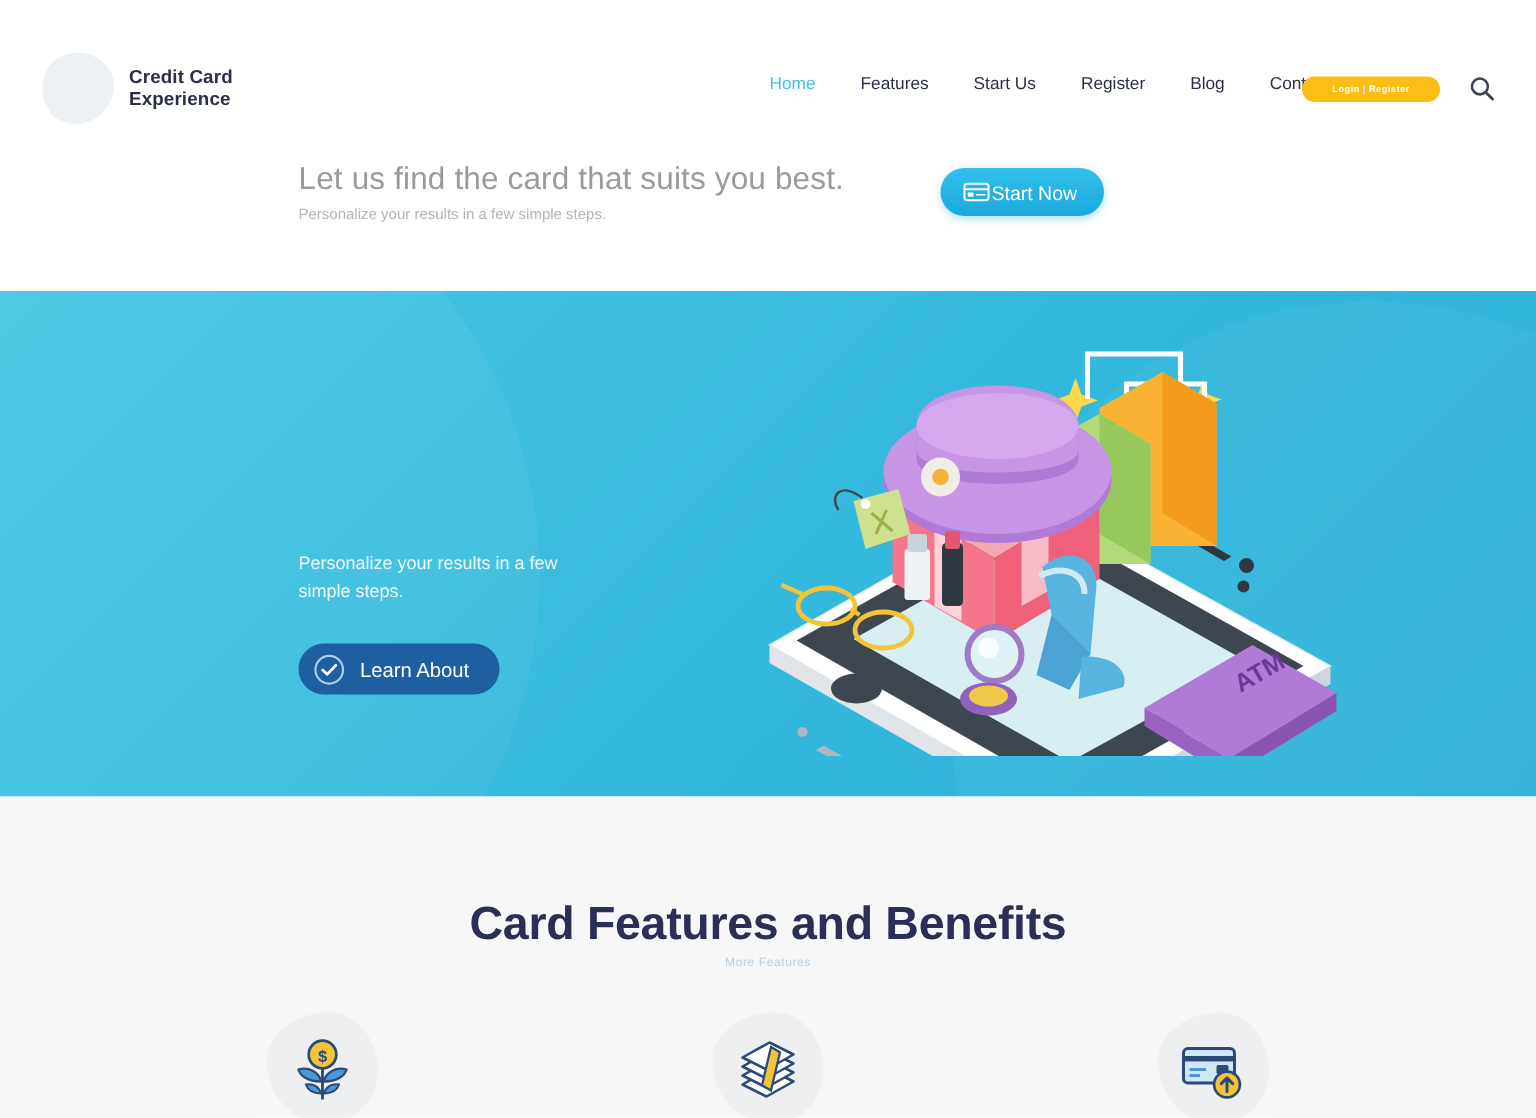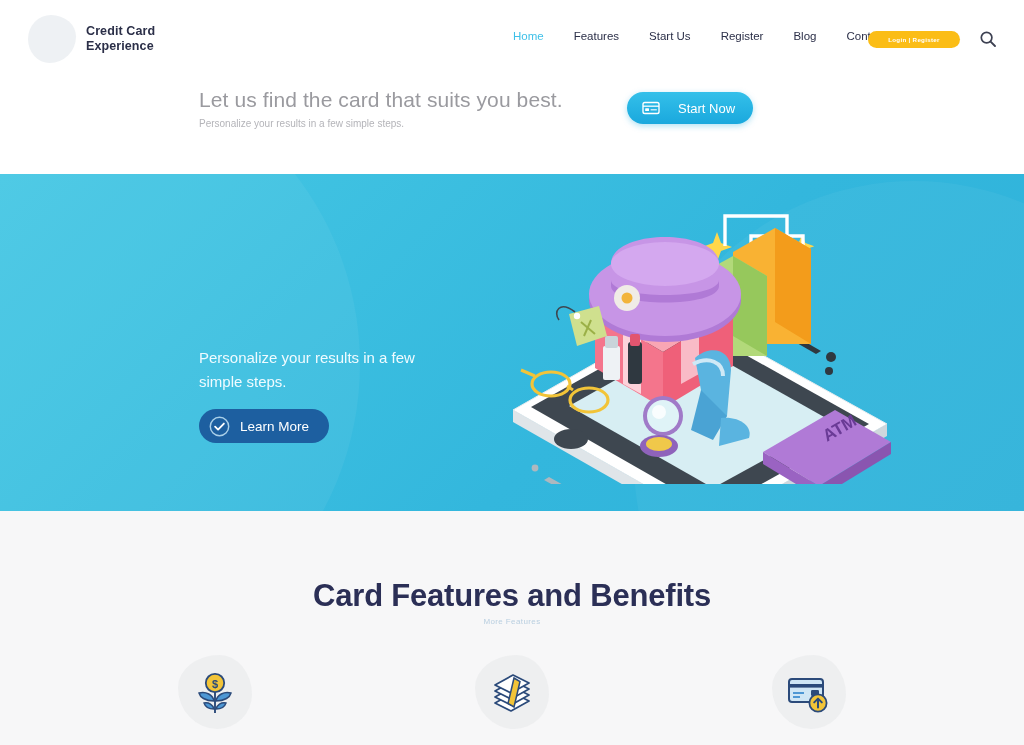--- a/index.html
+++ b/index.html
@@ -11,20 +11,21 @@
     background: #ffffff;
   }
 
   
   .topbar {
     position: relative;
     height: 78px;
     background: #ffffff;
     display: flex;
     align-items: center;
+    margin-top: 20px;
   }
   .brand {
     display: flex;
     align-items: center;
     margin-left: 28px;
     gap: 10px;
   }
   .brand-mark {
     position: relative;
     width: 48px;
@@ -121,21 +122,21 @@
     left: 627px;
     top: 14px;
     height: 32px;
     padding: 0 18px 0 14px;
     border-radius: 17px;
     background: linear-gradient(180deg, #34c0ea 0%, #1aa8dd 100%);
     color: #fff;
     font-size: 13px;
     display: flex;
     align-items: center;
-    gap: 17px;
+    gap: 0;
     border: none;
     cursor: pointer;
     box-shadow: 0 2px 6px rgba(26,168,221,.35);
   }
 
   
   .hero {
     position: relative;
     height: 337px;
     background: linear-gradient(135deg, #46c8e4 0%, #33b7dd 60%, #2fb2da 100%);
@@ -167,21 +168,21 @@
     font-weight: bold;
     color: #ffffff;
     line-height: 1.28;
     letter-spacing: -.2px;
     z-index: 3;
   }
   .hero-sub {
     position: absolute;
     left: 199px;
     top: 172px;
-    font-size: 15px;
+    font-size: 12px;
     color: #effbff;
     line-height: 1.6;
     z-index: 3;
   }
   .btn-learn {
     position: absolute;
     left: 199px;
     top: 235px;
     height: 34px;
     padding: 0 20px 0 9px;
@@ -324,21 +325,21 @@
   <p class="hero-sub">
     <span>Personalize your results in a few</span><br>
     <span>simple steps.</span>
   </p>
 
   <button class="btn-learn">
     <svg width="23" height="23" viewBox="0 0 24 24">
       <circle cx="12" cy="12" r="9.6" fill="none" stroke="#a9cfe8" stroke-width="1.5"></circle>
       <path d="M7.4 12.2 L10.5 15.2 L16.6 8.9" fill="none" stroke="#ffffff" stroke-width="1.9" stroke-linecap="round" stroke-linejoin="round"></path>
     </svg>
-    <span>Learn More</span>
+    <span>Learn About</span>
   </button>
 
   <svg class="illus" viewBox="0 0 400 290">
 
     <g fill="#ffd74a">
       <path d="M222 38 l4 11 11 4 -11 4 -4 11 -4 -11 -11 -4 11 -4 z"></path>
       <path d="M307 40 l3.3 9 9 3.3 -9 3.3 -3.3 9 -3.3 -9 -9 -3.3 9 -3.3 z"></path>
       <path d="M115 89 l3 8.2 8.2 3 -8.2 3 -3 8.2 -3 -8.2 -8.2 -3 8.2 -3 z"></path>
     </g>
 

